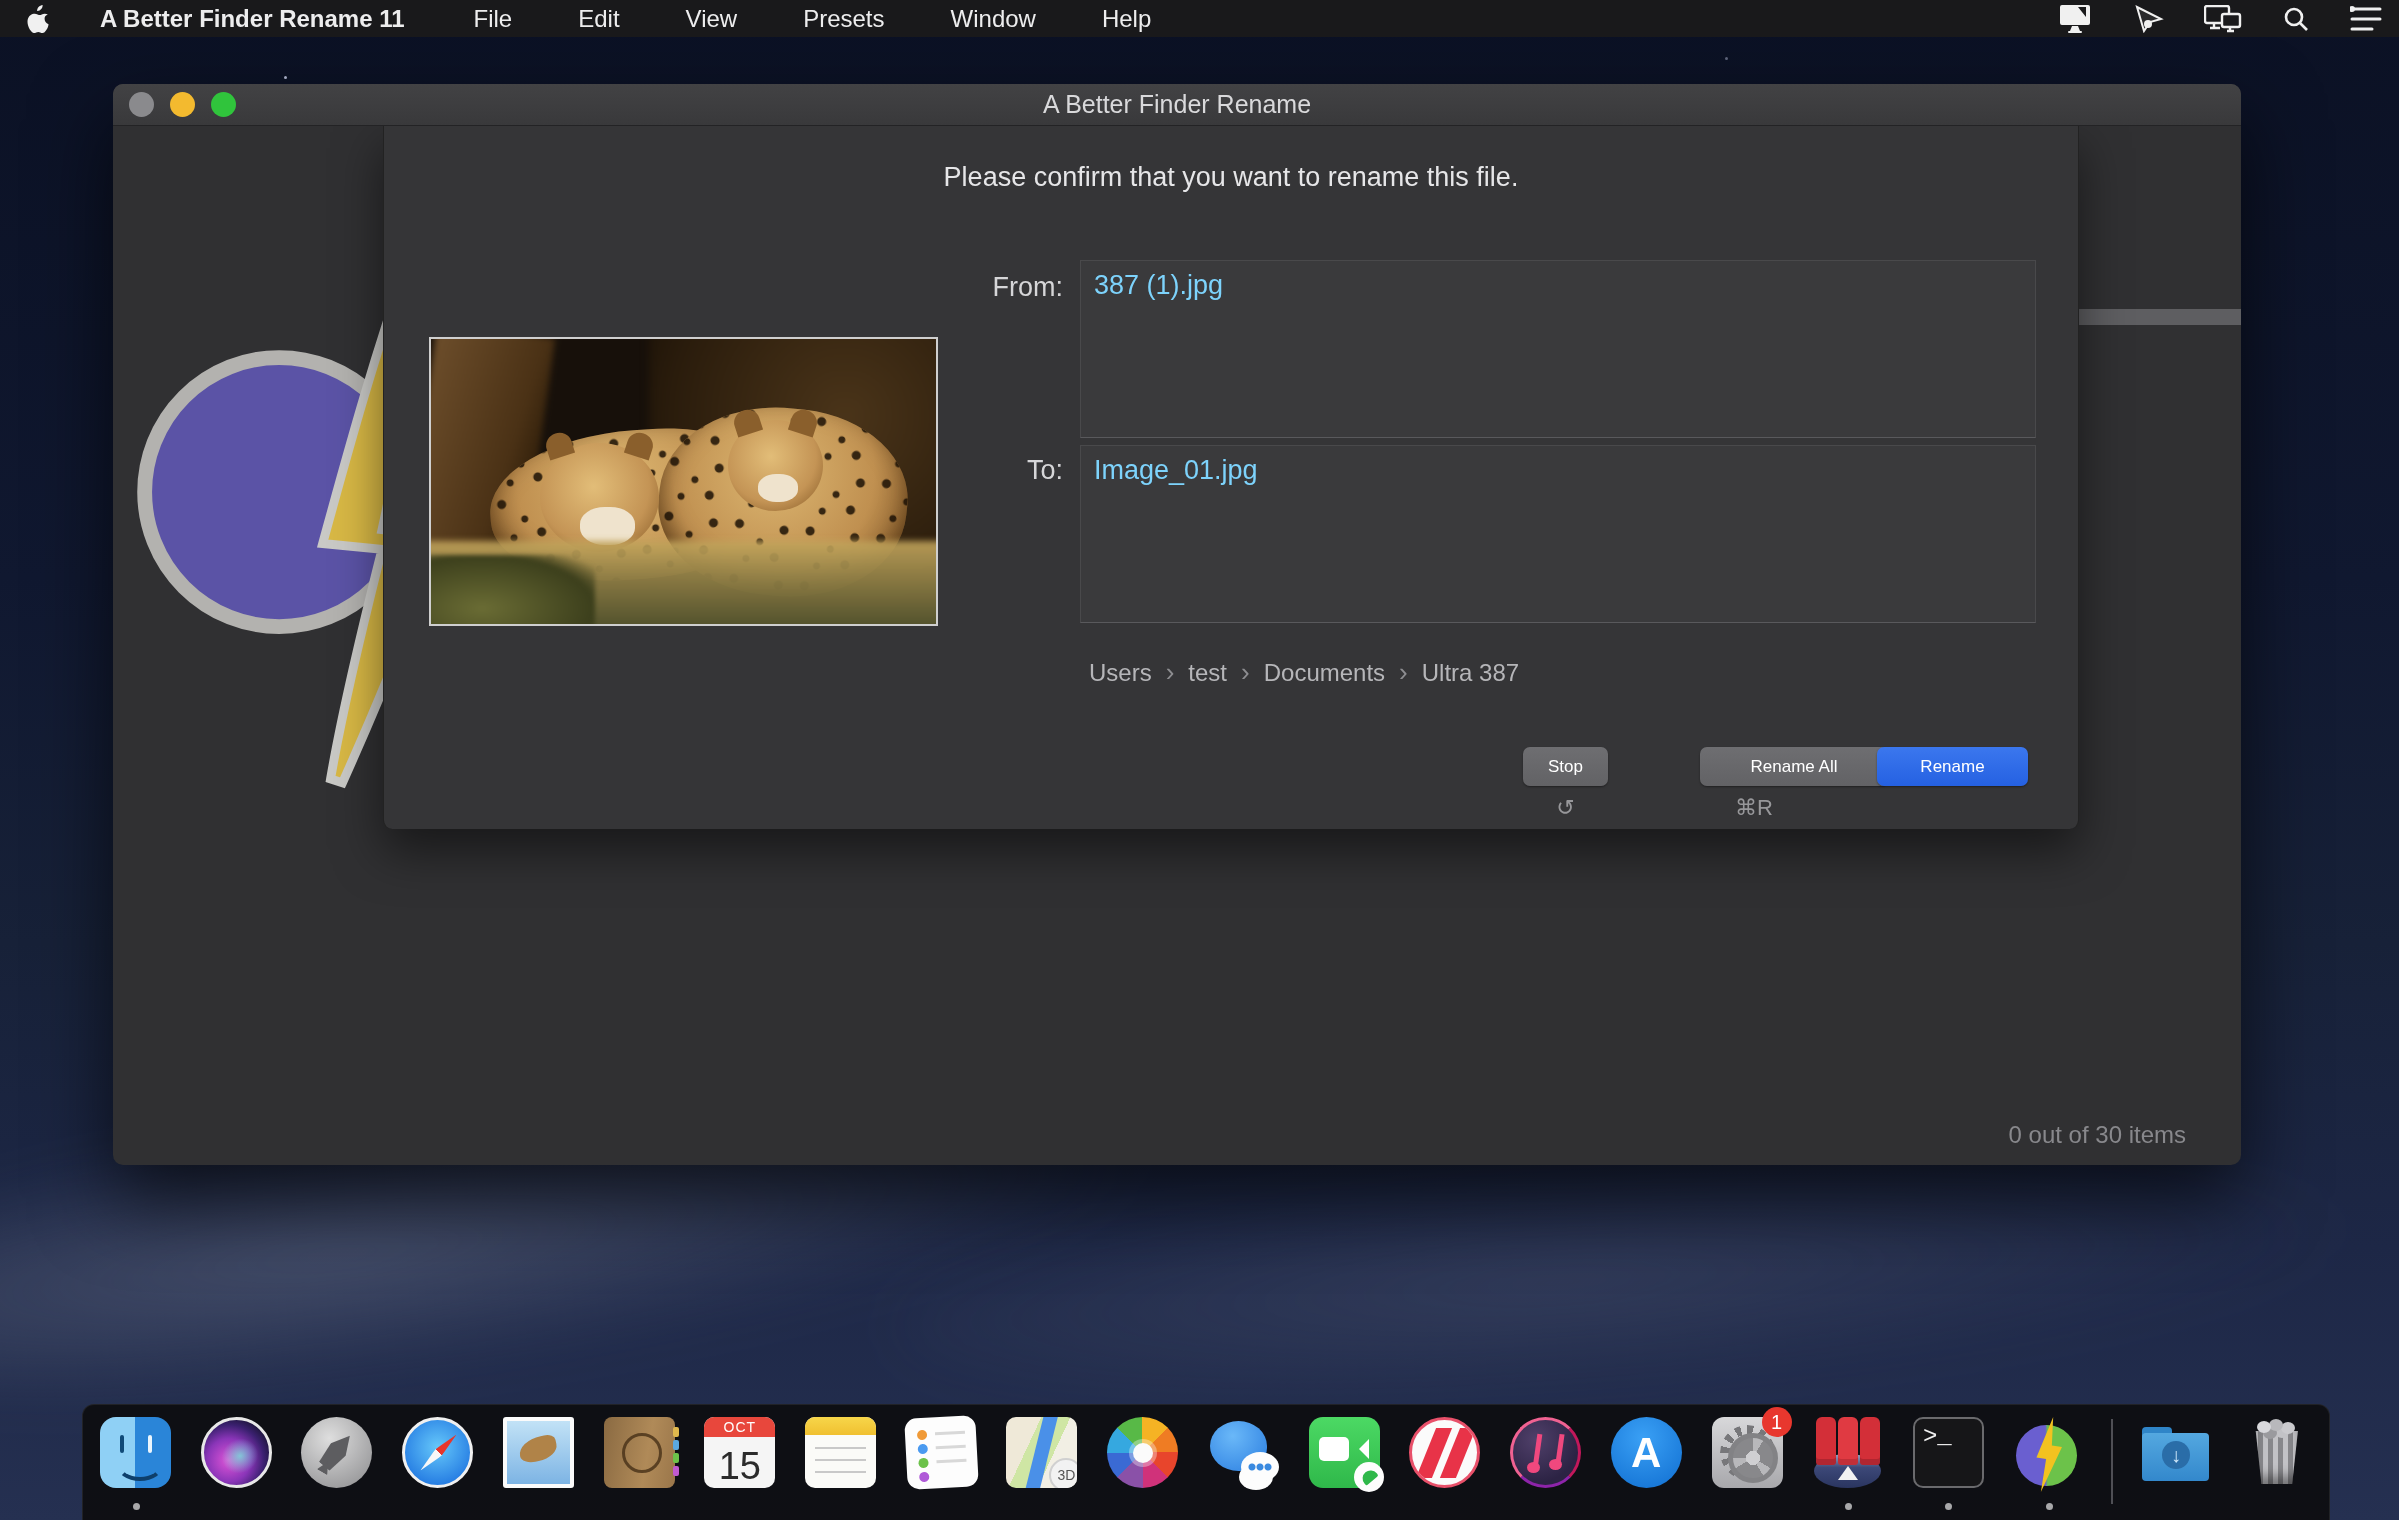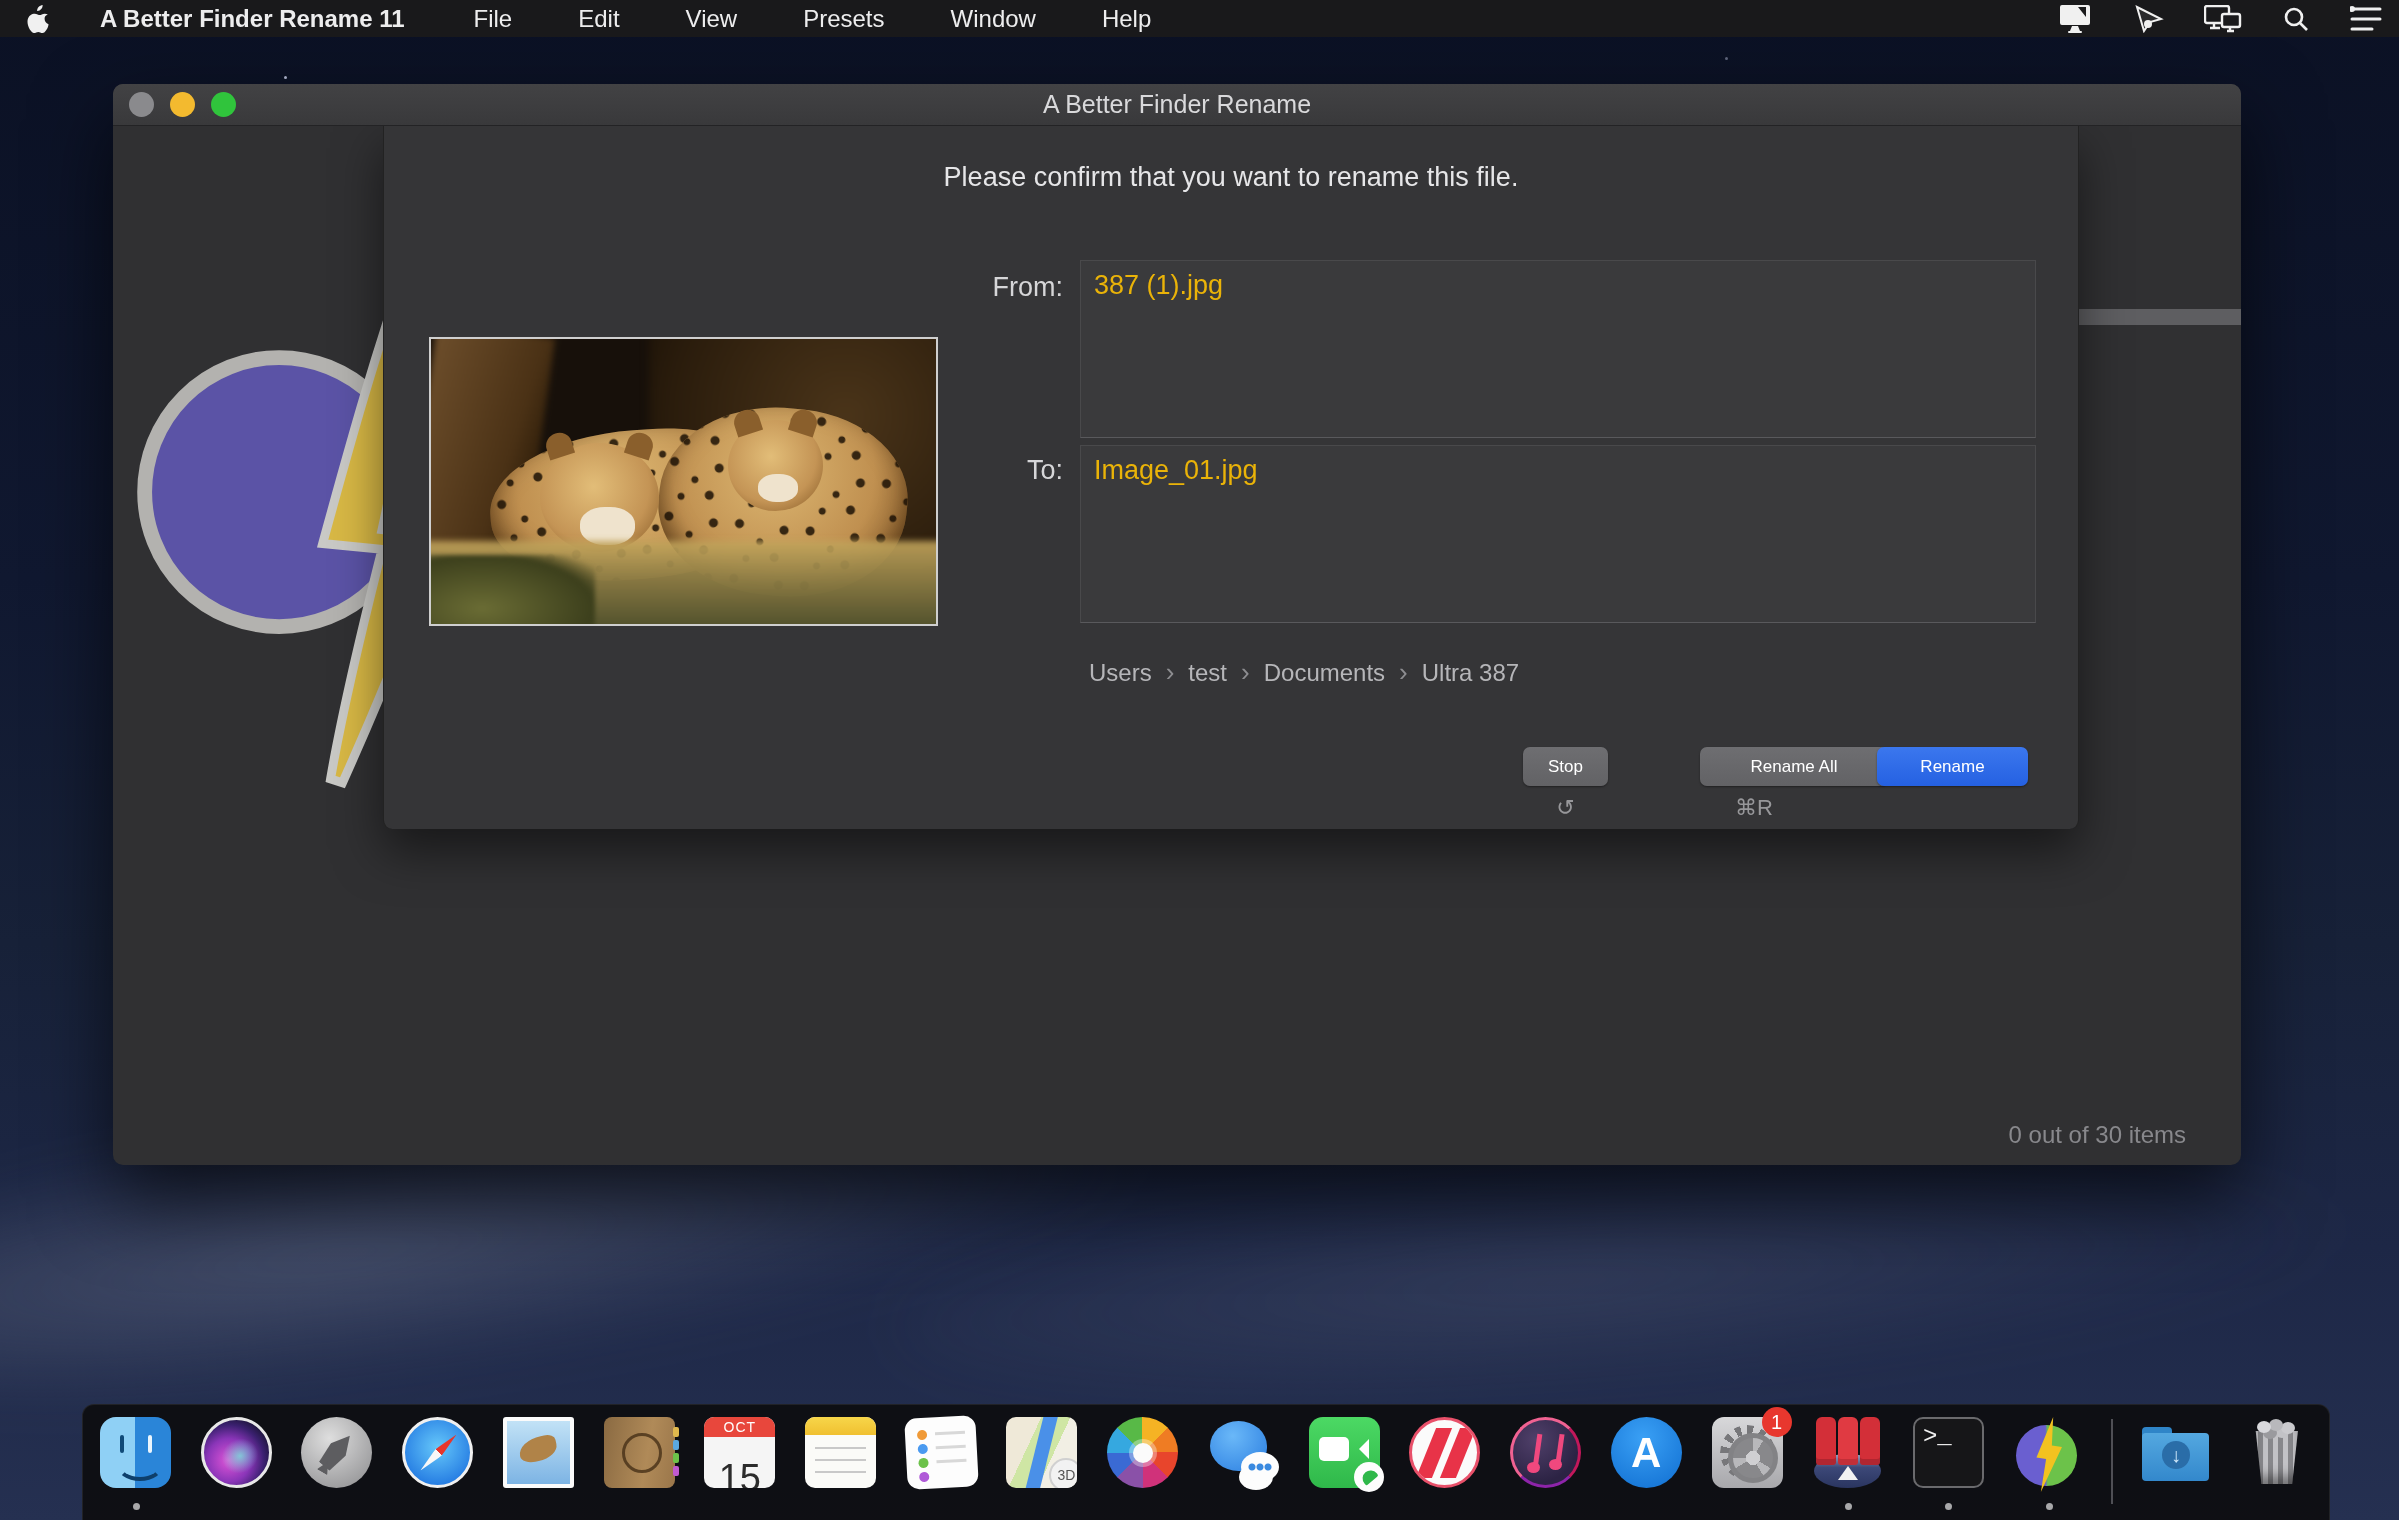--- a/index.html
+++ b/index.html
@@ -80,21 +80,21 @@
   .h2 { left:297px; top:81px; width:95px; height:91px; }
   .muzzle { position:absolute; background:#efe3cd; border-radius:45%; }
   .m1 { left:149px; top:168px; width:55px; height:38px; }
   .m2 { left:327px; top:135px; width:40px; height:28px; }
 
   .form-label { position:absolute; width:228px; text-align:right; color:#d6d6d8; font-size:27px; }
   .from-label { left:451px; top:146px; }
   .to-label { left:451px; top:329px; }
   .field { position:absolute; left:696px; width:956px; height:178px; background:#3a3a3c;
     border:1px solid #49494b; border-bottom-color:#59595c; padding:9px 13px;
-    color:#eab308; font-size:27px; }
+    color:#7dd3fc; font-size:27px; }
   .from-field { top:134px; }
   .to-field { top:319px; }
   .breadcrumb { position:absolute; left:705px; top:531px; display:flex; align-items:center;
     color:#b6b6b9; font-size:24px; }
   .crumb-sep { color:#8d8d90; margin:0 14px; font-size:26px; }
   .btn-row { position:absolute; top:621px; height:38px; }
   .btn { position:absolute; height:39px; border-radius:7px; border:none; color:#ffffff;
     font-size:17px; font-family:inherit; display:flex; align-items:center; justify-content:center;
     background:linear-gradient(180deg,#6e6e71,#626265); box-shadow:0 1px 2px rgba(0,0,0,.4); }
   .btn-stop { left:1139px; width:85px; }
@@ -141,21 +141,21 @@
   .ic-mail::after { content:""; position:absolute; left:12px; top:16px; width:38px; height:24px;
     background:#b08348; border-radius:70% 30% 60% 40%; transform:rotate(-12deg); }
   .ic-contacts { border-radius:8px; background:linear-gradient(100deg,#8a6a42,#b08a58 60%,#9a764a); }
   .ic-contacts::before { content:""; position:absolute; left:18px; top:16px; width:34px; height:34px;
     border:3px solid rgba(70,48,22,.8); border-radius:50%; }
   .ic-contacts::after { content:""; position:absolute; right:-4px; top:10px; width:6px; height:10px;
     background:#e0b84d; box-shadow:0 13px 0 #5aa8e0,0 26px 0 #6cc24a,0 39px 0 #c05ad0; border-radius:2px; }
   .ic-calendar { border-radius:10px; background:#f5f5f5; overflow:hidden; }
   .cal-month { position:absolute; left:0; top:0; width:100%; height:20px; background:#e8473c;
     color:#fff; font-size:14px; text-align:center; line-height:20px; letter-spacing:1px; }
-  .cal-day { position:absolute; left:0; top:36px; width:100%; text-align:center;
+  .cal-day { position:absolute; left:0; top:24px; width:100%; text-align:center;
     color:#2b2b2b; font-size:38px; font-weight:400; line-height:50px; }
   .ic-notes { border-radius:10px; background:#fbfbf8; overflow:hidden; }
   .ic-notes::before { content:""; position:absolute; left:0; top:0; width:100%; height:18px;
     background:linear-gradient(180deg,#f7d64a,#f0c030); }
   .ic-notes::after { content:""; position:absolute; left:10px; top:30px; width:51px; height:2px;
     background:#c9c9c9; box-shadow:0 12px 0 #c9c9c9,0 24px 0 #c9c9c9; }
   .ic-reminders { border-radius:12px; background:#fdfdfd; transform:rotate(-3deg); }
   .ic-reminders::before { content:""; position:absolute; left:12px; top:12px; width:10px; height:10px;
     border-radius:50%; background:#f09a38; box-shadow:0 14px 0 #4a9af0,0 28px 0 #6cc24a,0 42px 0 #b05ad8; }
   .ic-reminders::after { content:""; position:absolute; left:30px; top:15px; width:30px; height:3px;

